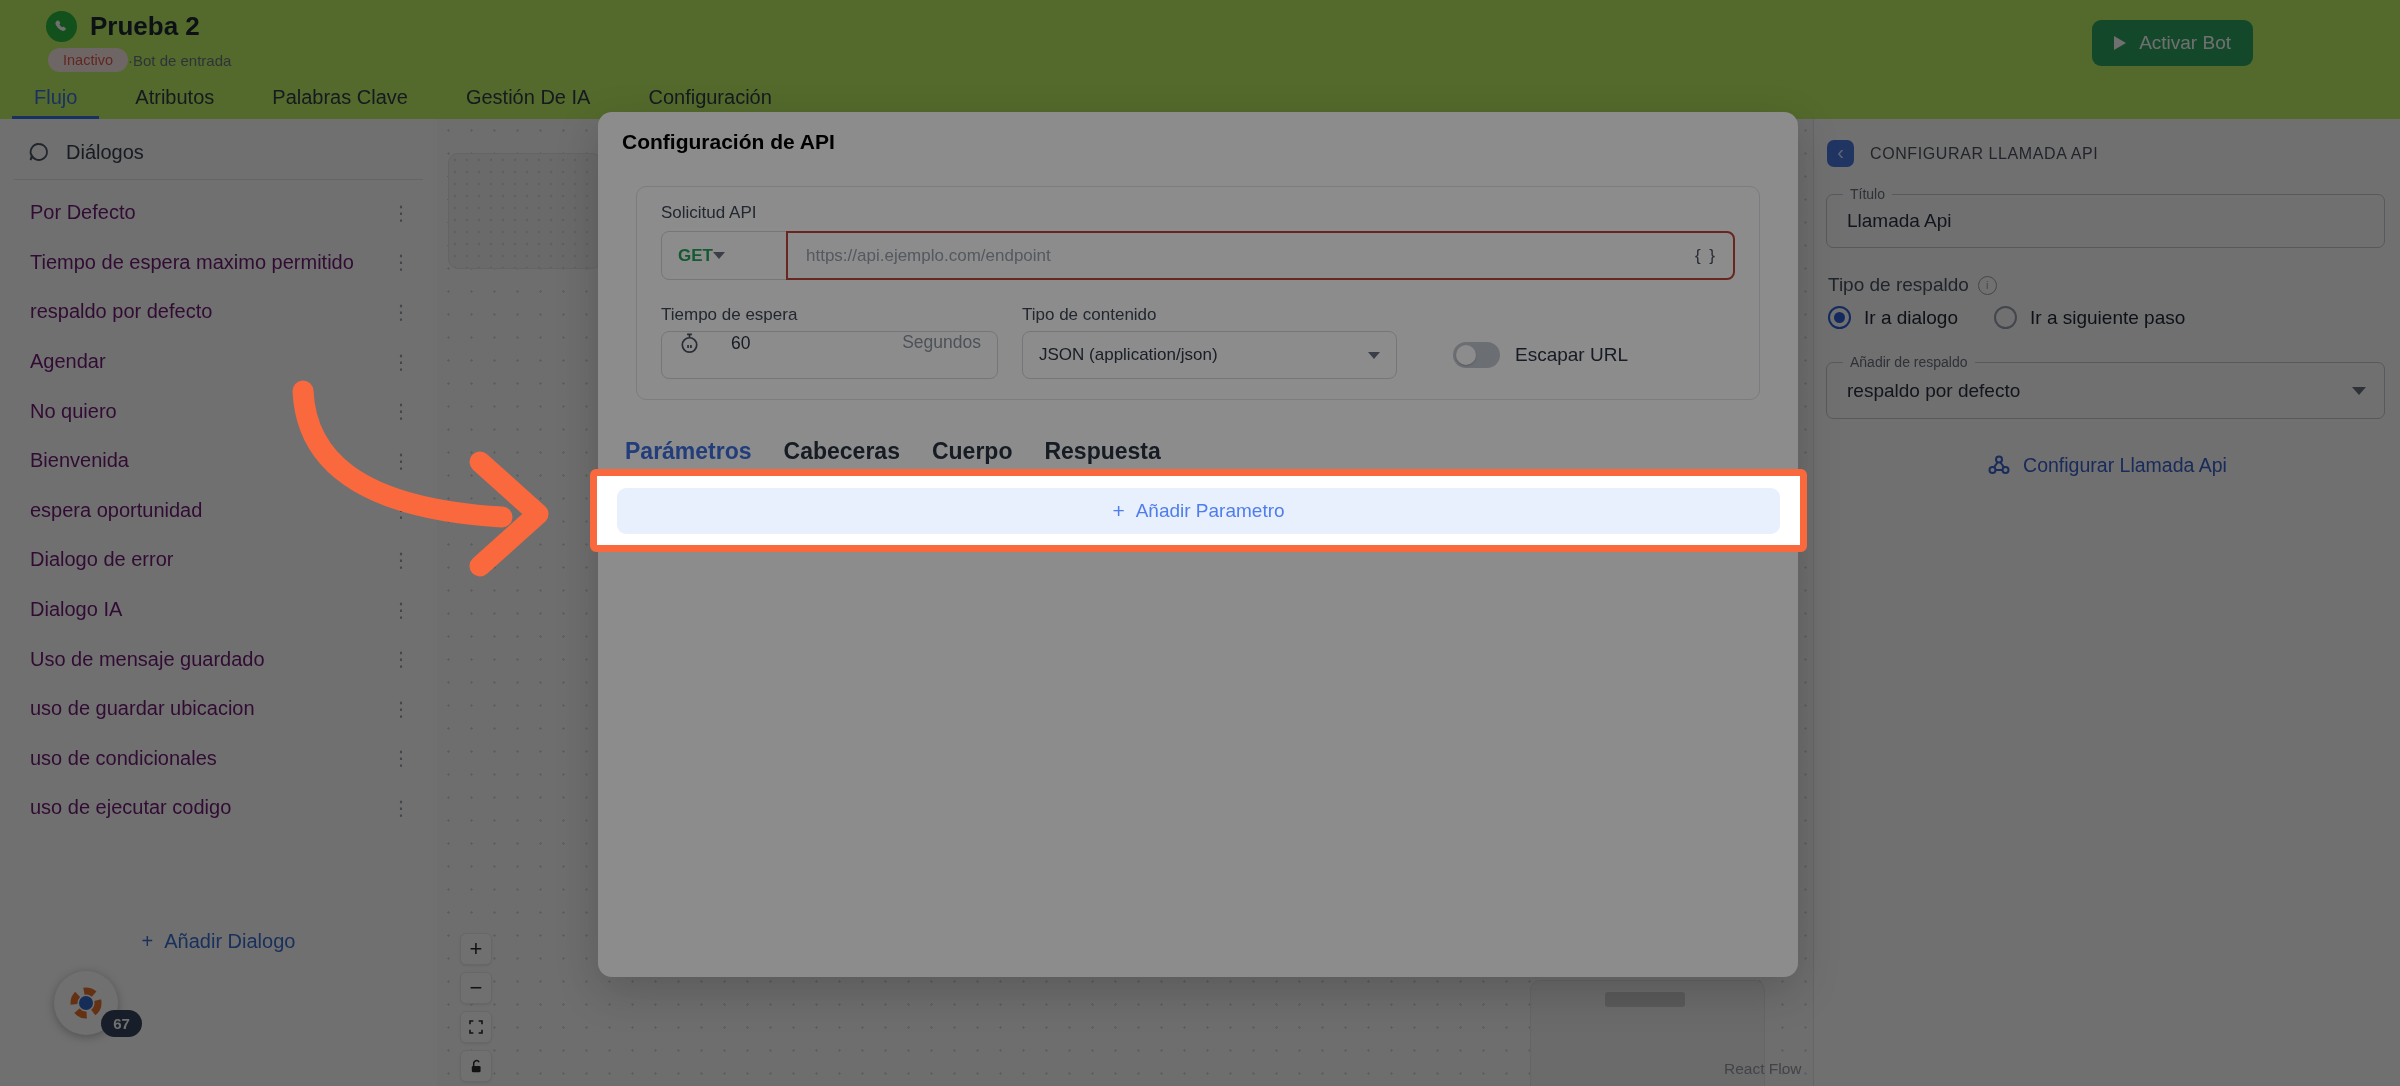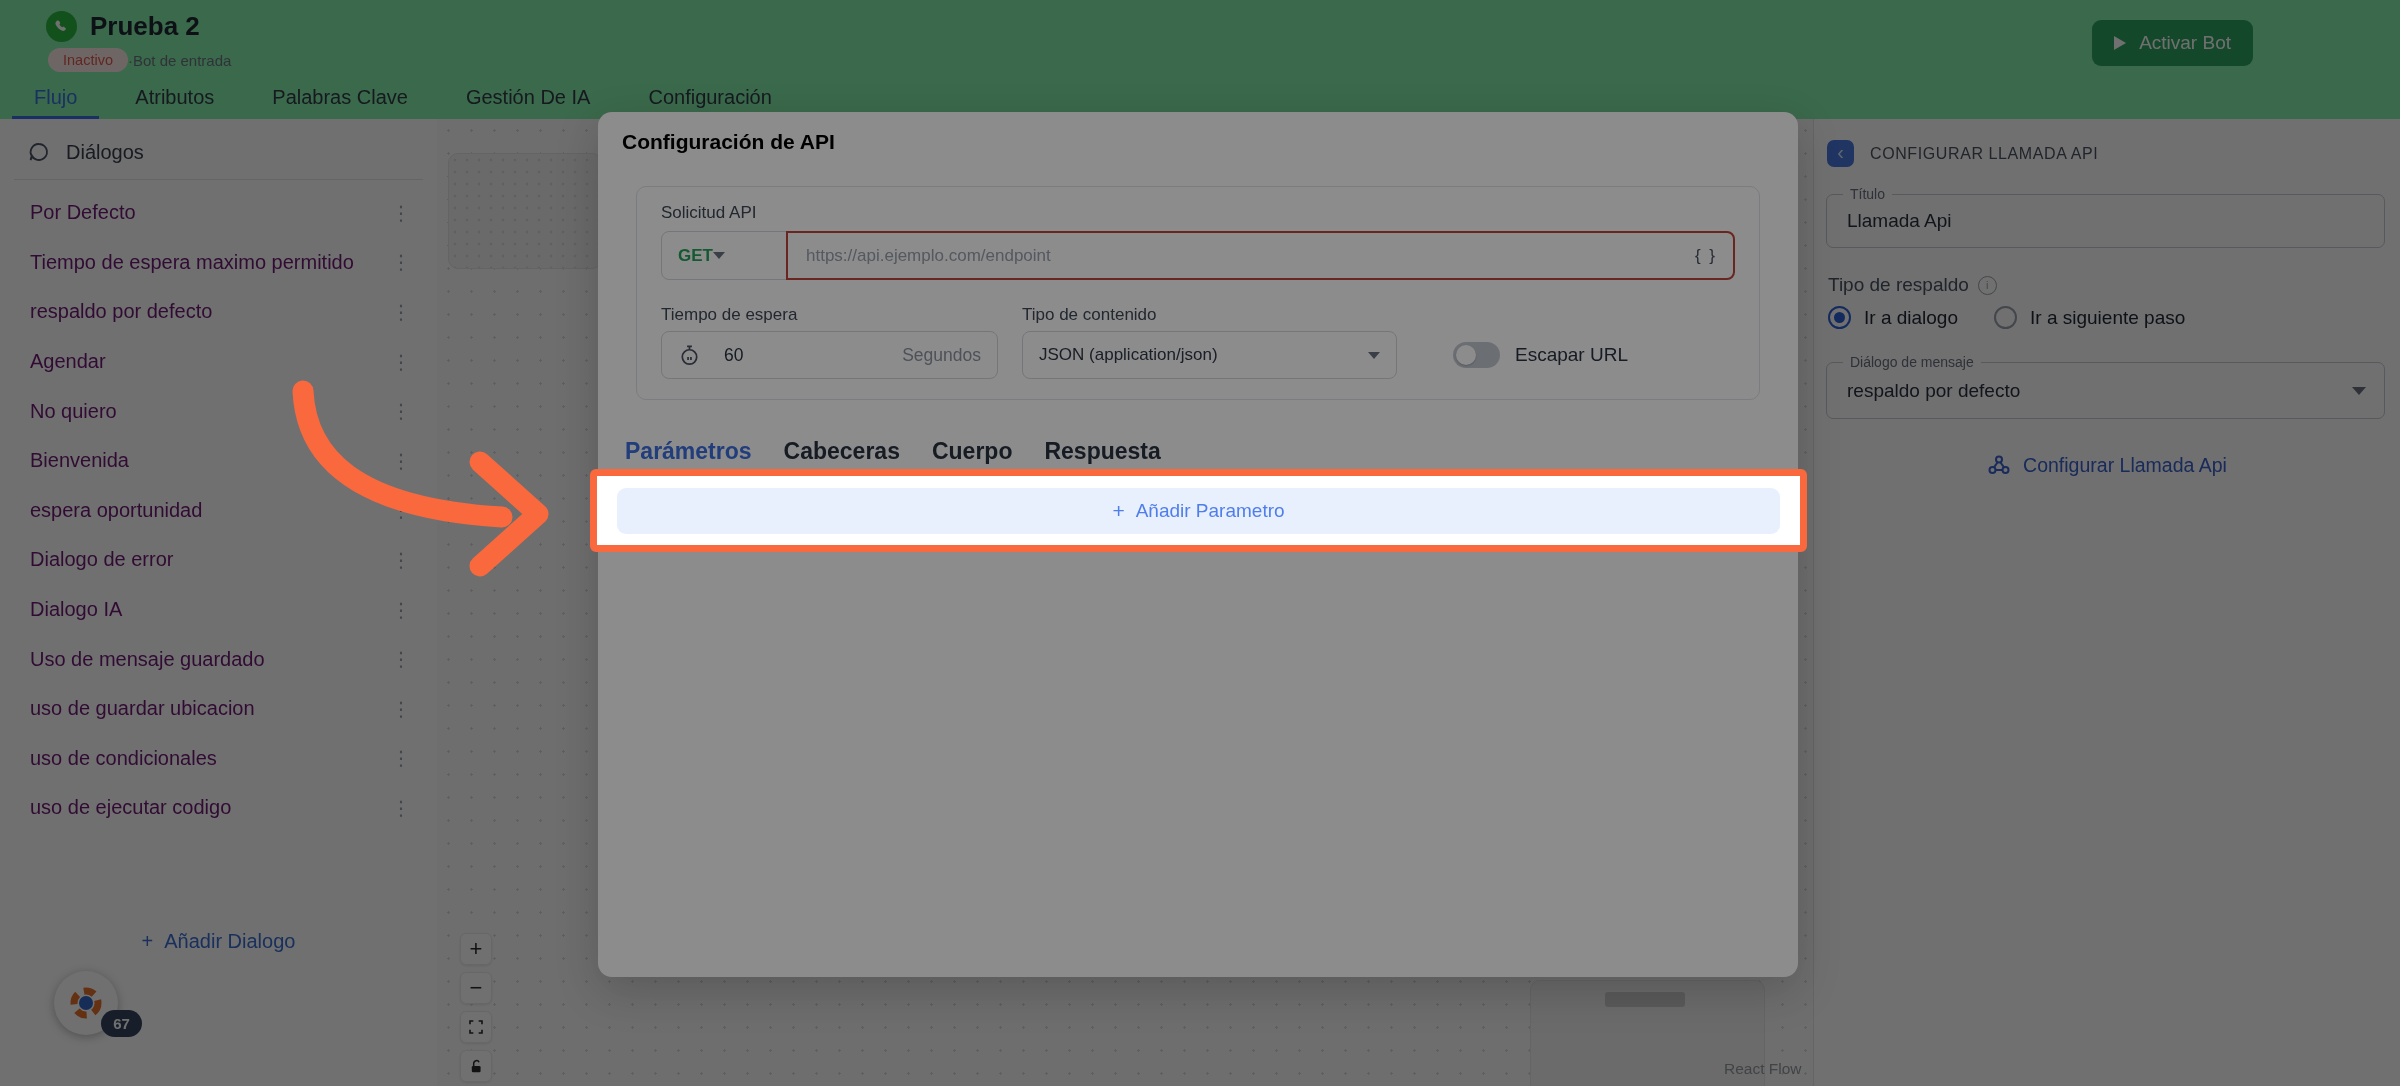--- a/index.html
+++ b/index.html
@@ -1,20 +1,20 @@
 <!DOCTYPE html>
 <html><head>
 <meta charset="utf-8">
 <style>
   html,body{margin:0;padding:0;background:#111;}
   .stage{position:relative;width:2400px;height:1086px;overflow:hidden;background:#fff;
          font-family:"Liberation Sans",sans-serif;color:#2b3442;}
 
   
-  .app-header{position:absolute;left:0;top:0;width:2400px;height:119px;background:#86efac;border-bottom:1px solid #e9ebef;}
+  .app-header{position:absolute;left:0;top:0;width:2400px;height:119px;background:#bef264;border-bottom:1px solid #e9ebef;}
   .bot-info{position:absolute;left:46px;top:11px;display:flex;align-items:center;gap:13px;}
   .wa-icon{width:31px;height:31px;border-radius:50%;background:#2BB741;display:flex;align-items:center;justify-content:center;flex:none;}
   .bot-title{margin:0;font-size:26px;font-weight:bold;color:#1f2733;}
   .bot-meta{position:absolute;left:48px;top:48px;display:flex;align-items:center;font-size:15px;color:#6d7683;}
   .status-badge{background:#fceae8;color:#dd574d;padding:4px 15px;border-radius:13px;font-size:14.5px;}
   .activate-btn{position:absolute;right:147px;top:20px;display:flex;align-items:center;gap:13px;background:#2EA563;color:#fff;border:none;border-radius:9px;padding:12px 22px;font-size:19px;font-family:inherit;cursor:pointer;}
   .play-icon{width:0;height:0;border-left:12px solid #fff;border-top:7px solid transparent;border-bottom:7px solid transparent;}
   .tabs{position:absolute;left:12px;bottom:-1px;display:flex;gap:14px;}
   .tab{padding:9px 22px 7px;font-size:20px;color:#333c49;border-bottom:4px solid transparent;cursor:pointer;}
   .tab.active{color:#3D6FE0;border-color:#3D6FE0;}
@@ -82,21 +82,21 @@
   .req-row{position:absolute;left:24px;top:44px;right:24px;height:49px;display:flex;}
   .method-box{width:126px;border:1px solid #d3d7dd;border-radius:8px 0 0 8px;display:flex;align-items:center;justify-content:flex-start;padding:0 14px 0 16px;box-sizing:border-box;cursor:pointer;background:#fff;}
   .method-text{color:#27A35C;font-size:17px;font-weight:600;}
   .caret-sm{width:0;height:0;border-left:6px solid transparent;border-right:6px solid transparent;border-top:7px solid #6b7280;}
   .url-box{flex:1;margin-left:-1px;border:2px solid #C0443A;border-radius:0 8px 8px 0;display:flex;align-items:center;padding:0 16px;box-sizing:border-box;background:#fff;}
   .url-box input{flex:1;border:none;outline:none;font-size:17px;color:#2b3442;font-family:inherit;background:transparent;}
   .url-box input::placeholder{color:#9aa2ae;}
   .braces{color:#4a5160;font-size:17px;letter-spacing:2px;cursor:pointer;}
   .f-label{position:absolute;top:118px;font-size:17px;color:#3f4957;}
   .row2{position:absolute;left:24px;top:144px;height:48px;display:flex;align-items:center;}
-  .timeout-box{width:337px;height:48px;border:1px solid #d3d7dd;border-radius:8px;display:flex;align-items:center;padding:0 16px;box-sizing:border-box;gap:21px;}
+  .timeout-box{width:337px;height:48px;border:1px solid #d3d7dd;border-radius:8px;display:flex;align-items:flex-start;padding:0 16px;box-sizing:border-box;gap:28px;}
   .timeout-box input{width:70px;border:none;outline:none;font-size:17.5px;color:#2b3442;font-family:inherit;background:transparent;}
   .unit{margin-left:auto;color:#8c95a3;font-size:17.5px;}
   .ctype-box{margin-left:24px;width:375px;height:48px;border:1px solid #d3d7dd;border-radius:8px;display:flex;align-items:center;justify-content:space-between;padding:0 16px;box-sizing:border-box;font-size:17px;color:#2f3847;cursor:pointer;}
   .toggle{margin-left:56px;width:47px;height:26px;border-radius:13px;background:#c3c9d2;position:relative;flex:none;cursor:pointer;}
   .toggle-knob{position:absolute;left:3px;top:3px;width:20px;height:20px;border-radius:50%;background:#fff;box-shadow:0 1px 2px rgba(0,0,0,.2);}
   .toggle-label{margin-left:15px;font-size:19px;color:#2b3442;}
   .m-tabs{position:absolute;left:0;right:0;top:316px;padding:0 24px;display:flex;gap:26px;border-bottom:1px solid #e8eaed;}
   .m-tab{padding:10px 3px 11px;font-size:23px;font-weight:600;color:#2b3442;border-bottom:3px solid transparent;margin-bottom:-1px;cursor:pointer;}
   .m-tab.active{color:#3D6FE0;border-color:#3D6FE0;}
 
@@ -287,21 +287,21 @@
       <div class="radio-opt selected">
         <span class="radio-circle"></span>
         <span>Ir a dialogo</span>
       </div>
       <div class="radio-opt">
         <span class="radio-circle"></span>
         <span>Ir a siguiente paso</span>
       </div>
     </div>
     <div class="outlined fallback-box">
-      <span class="float-label">Diálogo de mensaje</span>
+      <span class="float-label">Añadir de respaldo</span>
       <span class="fallback-value">respaldo por defecto</span>
       <span class="caret-down"></span>
     </div>
     <button class="cfg-link">
       <svg width="24" height="24" viewBox="0 0 24 24" fill="none" stroke="#3b63cf" stroke-width="2">
         <circle cx="5.5" cy="17" r="3"></circle>
           <circle cx="18.5" cy="17" r="3"></circle>
           <circle cx="12" cy="6.5" r="3"></circle>
         <path d="M10.6 9.2 7 14.4M13.4 9.2 17 14.4M8.5 17h7"></path>
       </svg>

